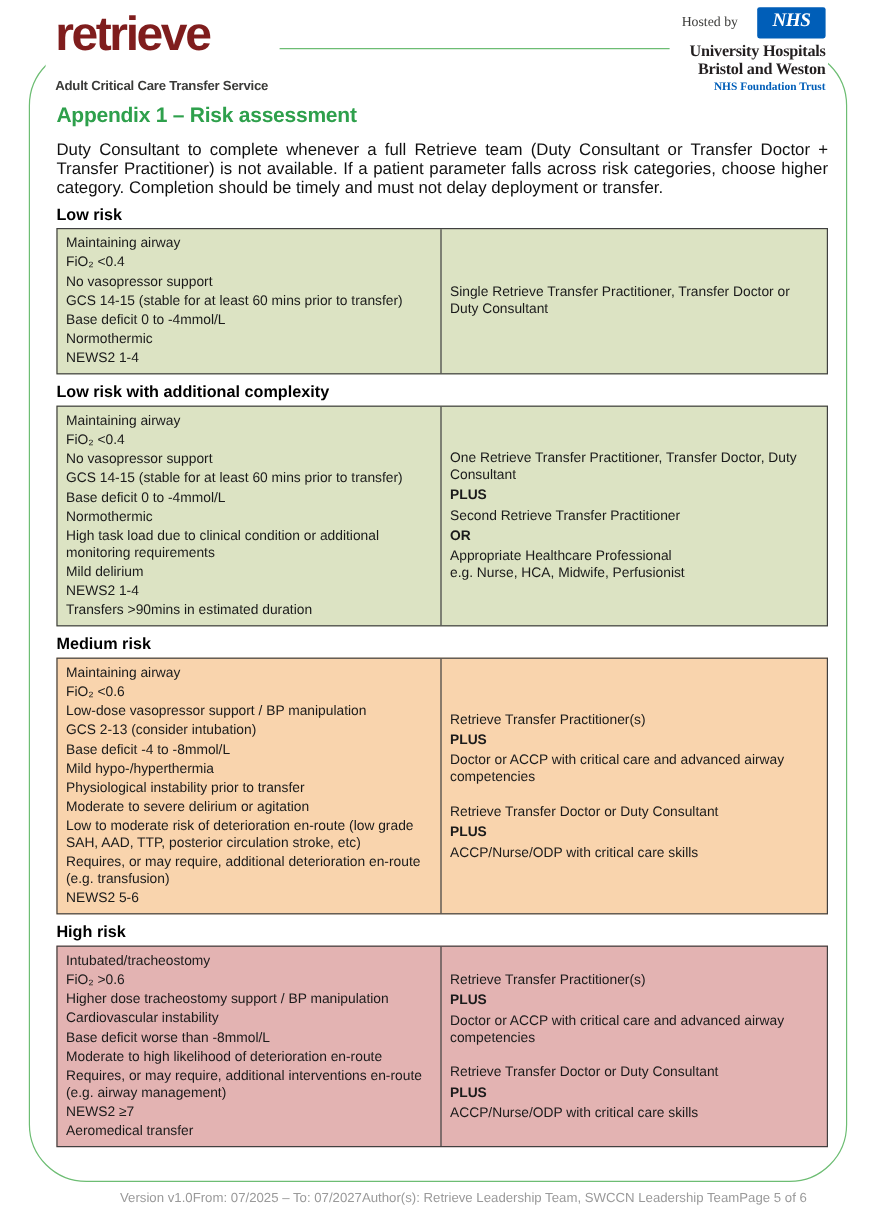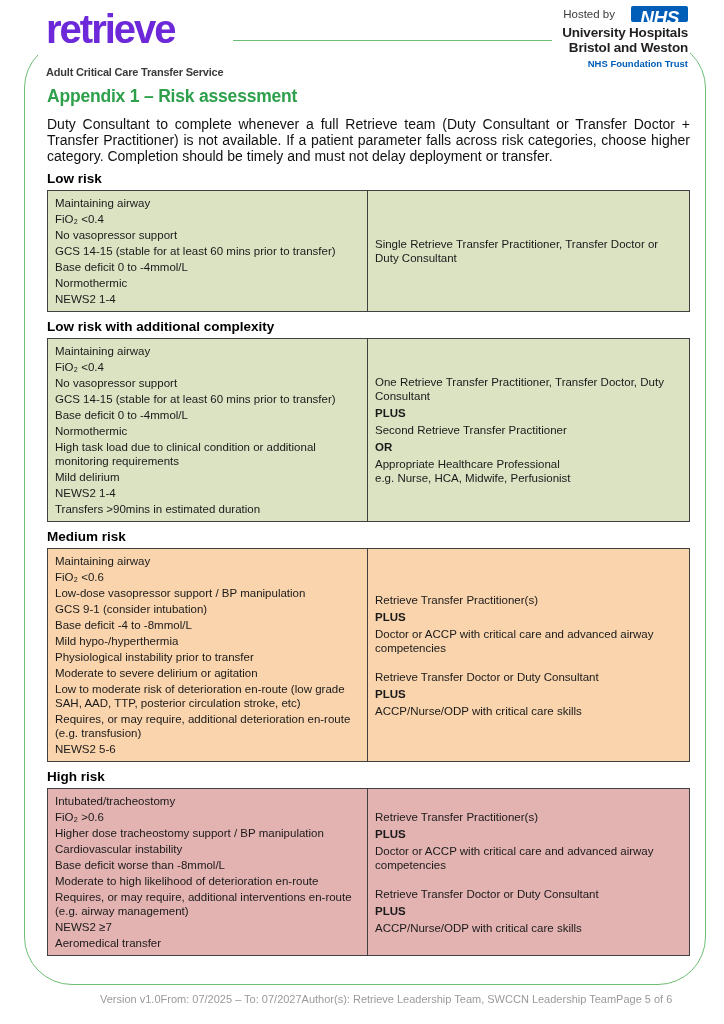--- a/index.html
+++ b/index.html
@@ -8,30 +8,30 @@
 
   
   .page-border {
     position: absolute; left: 24px; top: 40px; width: 682px; height: 945px;
     border: 1.5px solid #6dbd73; border-radius: 48px; pointer-events: none;
   }
 
   
   .brand { position: absolute; left: 38px; top: 4px; background: #fff; padding: 4px 10px 4px 8px; }
   .brand-name {
-    font-size: 40px; font-weight: bold; color: #6d28d9; letter-spacing: -2px; line-height: 42px;
+    font-size: 40px; font-weight: bold; color: #7f1d1d; letter-spacing: -2px; line-height: 42px;
   }
   .brand-tagline { font-size: 11px; font-weight: bold; color: #3b3b39; margin-top: 16px; letter-spacing: -0.2px; }
 
-  .hosted { position: absolute; right: 34px; top: 2px; background: #fff; padding: 4px 2px 4px 10px; text-align: right; }
+  .hosted { position: absolute; right: 34px; top: 2px; background: #fff; padding: 4px 2px 4px 10px; text-align: right; font-family: Liberation Serif, serif; }
   .hosted-row { display: flex; align-items: center; justify-content: flex-end; gap: 16px; }
   .hosted-by { font-size: 11.5px; color: #3b3b39; }
   .nhs-logo {
-    display: inline-block; width: 57px; height: 16px; background: #005EB8; color: #fff;
-    font-size: 19px; font-weight: bold; font-style: italic; text-align: center; line-height: 23px;
+    display: inline-block; width: 57px; height: 26px; background: #005EB8; color: #fff;
+    font-size: 16px; font-weight: bold; font-style: italic; text-align: center; line-height: 23px;
     border-radius: 2px; letter-spacing: -0.5px;
   }
   .trust-line { font-size: 13.5px; font-weight: bold; color: #231f20; line-height: 15px; letter-spacing: -0.2px; }
   .trust-line.first { margin-top: 3px; }
   .trust-sub { font-size: 9.5px; font-weight: bold; color: #005EB8; margin-top: 3px; }
 
   
   main { position: absolute; left: 47px; top: 86px; width: 643px; }
   h1 { font-size: 17.5px; font-weight: bold; color: #2EA04C; margin-bottom: 9px; letter-spacing: -0.2px; }
   .intro { font-size: 14px; line-height: 16px; text-align: justify; color: #111; margin-bottom: 4px; }
@@ -121,21 +121,21 @@
       <div class="staff">e.g. Nurse, HCA, Midwife, Perfusionist</div>
     </div>
   </div>
 
   <h2>Medium risk</h2>
   <div class="risk-table t2" style="background-color: rgb(249, 212, 173);">
     <div class="cell left">
       <div class="crit">Maintaining airway</div>
       <div class="crit">FiO₂ &lt;0.6</div>
       <div class="crit">Low-dose vasopressor support / BP manipulation</div>
-      <div class="crit">GCS 9-1 (consider intubation)</div>
+      <div class="crit">GCS 2-13 (consider intubation)</div>
       <div class="crit">Base deficit -4 to -8mmol/L</div>
       <div class="crit">Mild hypo-/hyperthermia</div>
       <div class="crit">Physiological instability prior to transfer</div>
       <div class="crit">Moderate to severe delirium or agitation</div>
       <div class="crit">Low to moderate risk of deterioration en-route (low grade SAH, AAD, TTP, posterior circulation stroke, etc)</div>
       <div class="crit">Requires, or may require, additional deterioration en-route (e.g. transfusion)</div>
       <div class="crit">NEWS2 5-6</div>
     </div>
     <div class="cell right">
       <div class="staff">Retrieve Transfer Practitioner(s)</div>

